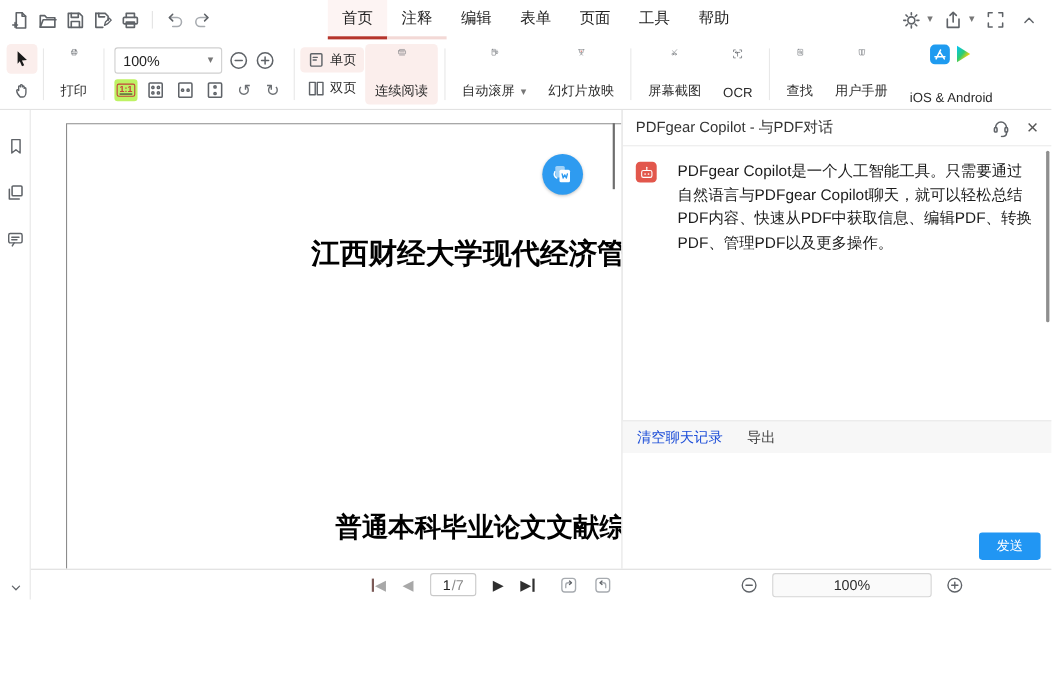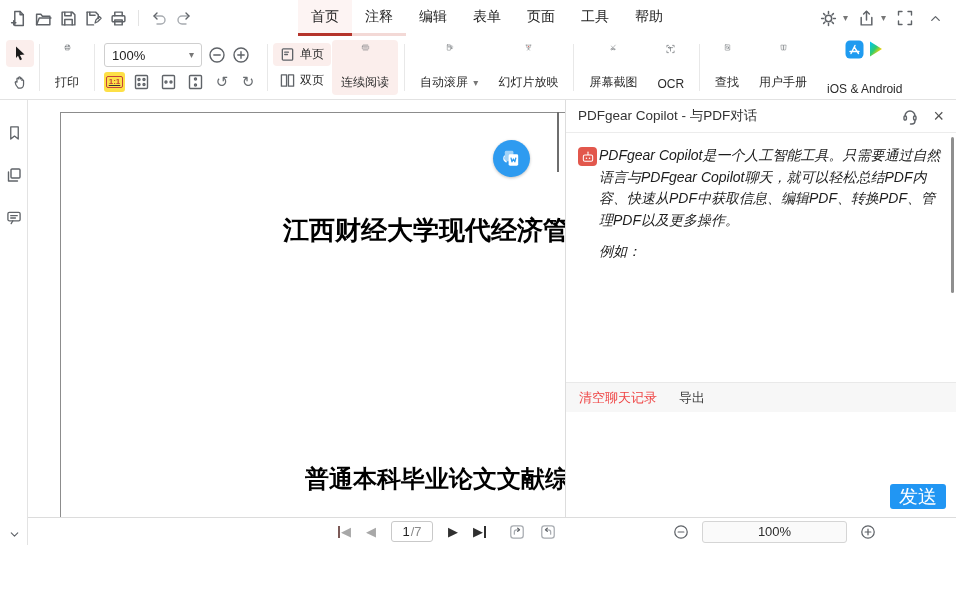--- a/index.html
+++ b/index.html
@@ -34,21 +34,21 @@
   .sq { width:28px; height:27px; display:flex; align-items:center; justify-content:center; border-radius:4px; }
   .sq.active { background:#fbeeec; }
   .vbtn { display:flex; flex-direction:column; align-items:center; justify-content:center; gap:23px;
     padding:4px 9px; margin:4px 1px; border-radius:4px; font-size:12px; color:#2b2b2b; white-space:nowrap; }
   .vbtn.active { background:#fbeeec; }
   .zoomgrp { display:flex; flex-direction:column; justify-content:center; gap:5px; margin:0 4px; }
   .zrow { display:flex; align-items:center; gap:6px; }
   .zselect { width:98px; height:24px; border:1px solid #cfcfcf; border-radius:3px; background:#fff;
     display:flex; align-items:center; justify-content:space-between; padding:0 7px; font-size:13px; color:#222; }
   .fitbox { width:21px; height:20px; border-radius:3px; display:flex; align-items:center; justify-content:center; }
-  .fitbox.active { background:#fde047;text-decoration:underline; }
+  .fitbox.active { background:#bef264;text-decoration:underline; }
   .one2one { font-size:8px; font-weight:bold; color:#c4423a; border:1px solid #c4423a; border-radius:2px;
     padding:1px 2px; line-height:1; }
   .pcol { display:flex; flex-direction:column; justify-content:center; gap:3px; }
   .pbtn { display:flex; align-items:center; gap:5px; font-size:12px; color:#2b2b2b; padding:3px 7px; border-radius:4px; white-space:nowrap; }
   .pbtn.active { background:#fbeeec; }
   .rot { font-size:15px; color:#6b6f73; width:20px; text-align:center; }
 
   
   .sidebar { position:absolute; left:0; top:100px; width:28px; bottom:0; background:#fff; border-right:1px solid #e3e3e3; }
   .sico { width:28px; height:30px; display:flex; align-items:center; justify-content:center; }
@@ -68,36 +68,36 @@
     font-weight:bold; font-size:24px; color:#000; white-space:nowrap; }
 
   
   .panel { position:absolute; left:565px; top:100px; right:0; bottom:28px; background:#fff;
     border-left:1px solid #ddd; display:flex; flex-direction:column; }
   .phead { height:33px; border-bottom:1px solid #ececec; display:flex; align-items:center; padding:0 12px; flex:none; }
   .ptitle { font-size:13.5px; color:#333; flex:1; }
   .phico { margin-left:12px; }
   .pclose { margin-left:14px; font-size:18px; color:#555; line-height:1; }
   .chat { position:relative; height:249px; overflow:hidden; flex:none; }
-  .msg { display:flex; padding:12px 14px 0 12px; gap:2px;font-style:italic; }
+  .msg { display:flex; padding:12px 14px 0 12px; gap:19px; }
   .avatar { width:19px; height:19px; flex:none; background:#e2574c; border-radius:4px;
     display:flex; align-items:center; justify-content:center; margin-top:2px; }
   .mtext { font-size:14px; line-height:21.5px; color:#1c1c1c; width:347px; }
   .examples { margin-top:10px; }
   .sugwrap { padding-left:33px; }
   .sug { display:inline-block; margin-top:11px; border:1px solid #c9c9c9; border-radius:5px;
     background:#fff; padding:4px 12px; font-size:13px; color:#333; }
   .chatscroll { position:absolute; right:2px; top:4px; width:3px; height:156px; background:#8f8f8f; border-radius:2px; }
   .ptools { height:30px; flex:none; background:#f7f7f7; border-top:1px solid #e9e9e9;
     display:flex; align-items:center; padding:0 13px; gap:22px; font-size:13px; }
-  .clearlink { color:#ef4444; }
+  .clearlink { color:#1d4ed8; }
   .exportlink { color:#404040; }
   .pinput { flex:1; position:relative; background:#fff; }
   .sendbtn { position:absolute; right:10px; bottom:8px; width:56px; height:25px; background:#2196f3;
-    border:none; border-radius:3px; color:#fff; font-size:19px; display:flex; align-items:center; justify-content:center; }
+    border:none; border-radius:3px; color:#fff; font-size:12px; display:flex; align-items:center; justify-content:center; }
 
   
   .statusbar { position:absolute; left:28px; right:0; bottom:0; height:28px; background:#fff; border-top:1px solid #dcdcdc; }
   .navgrp { position:absolute; left:310px; top:0; height:27px; display:flex; align-items:center; gap:15px; }
   .tri { font-size:13px; line-height:1; }
   .tri.dis { color:#a8a8a8; } .tri.en { color:#2f2f2f; }
   .navpair { display:flex; align-items:center; gap:1px; }
   .navbar { width:2px; height:12px; background:#7c5a57; }
   .navbar.dark { background:#2f2f2f; }
   .pagebox { width:42px; height:21px; border:1px solid #c9c9c9; border-radius:3px; background:#fff;
@@ -447,21 +447,20 @@
           <svg width="14" height="14" viewBox="0 0 18 18">
               <rect x="3" y="6.5" width="12" height="8" rx="2" fill="none" stroke="#fff" stroke-width="1.3"></rect>
               <circle cx="7" cy="10.5" r="1" fill="#fff"></circle>
               <circle cx="11" cy="10.5" r="1" fill="#fff"></circle>
               <path d="M9 3.5v3" stroke="#fff" stroke-width="1.3"></path>
               <circle cx="9" cy="2.8" r="0.9" fill="#fff"></circle>
             </svg>
         </span>
         <div class="mtext">
           <span>PDFgear Copilot是一个人工智能工具。只需要通过自然语言与PDFgear Copilot聊天，就可以轻松总结PDF内容、快速从PDF中获取信息、编辑PDF、转换PDF、管理PDF以及更多操作。</span>
-          <div class="examples">例如：</div>
         </div>
       </div>
       <div class="chatscroll"></div>
     </div>
 
     <div class="ptools">
       <span class="clearlink">清空聊天记录</span>
       <span class="exportlink">导出</span>
     </div>
 

